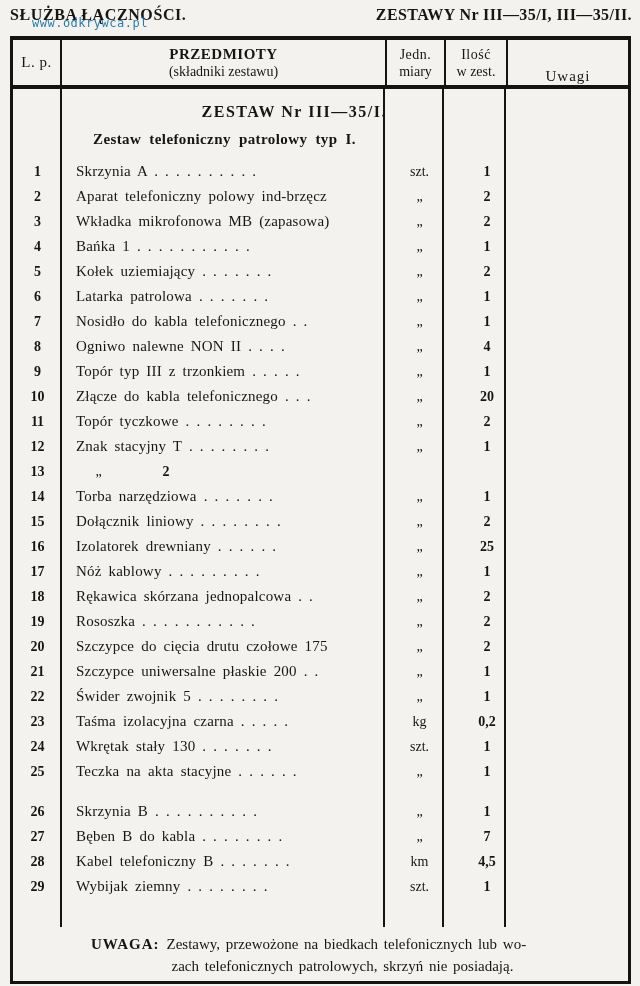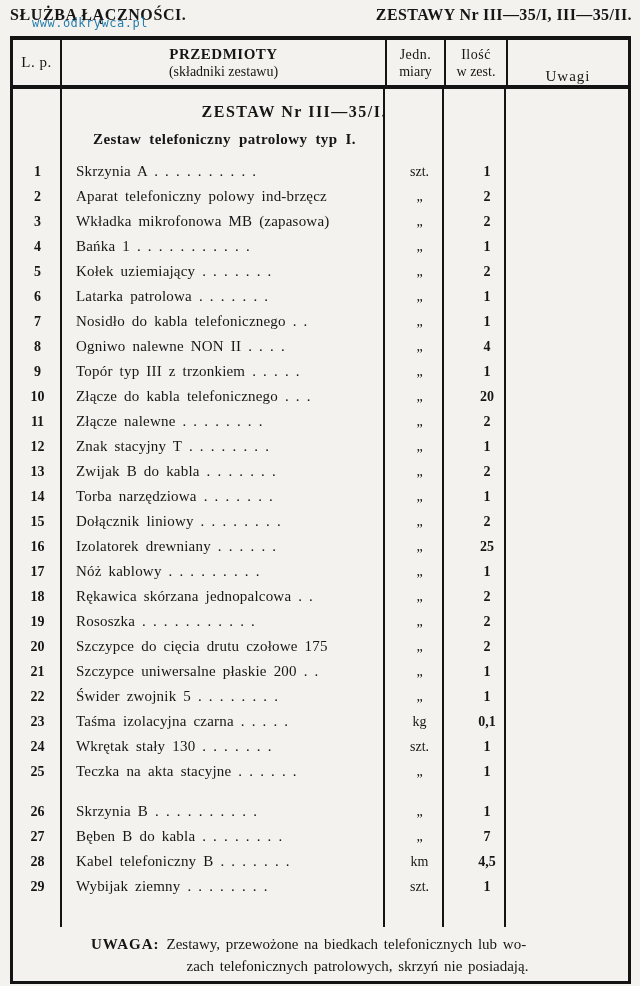--- a/index.html
+++ b/index.html
@@ -112,21 +112,21 @@
 
   
   .note{
     height:54px;box-sizing:border-box;
     padding:6px 10px 0 78px;
     display:flex;align-items:flex-start;
     font-size:15px;line-height:22px;
   }
   .note-label{font-weight:bold;letter-spacing:1px;white-space:nowrap;}
   .note-text{margin-left:7px;word-spacing:2px;}
-  .note-text .nl2{display:block;margin-left:20px;}
+  .note-text .nl2{display:block;margin-left:5px;}
 </style>
 </head>
 <body>
 
 <div class="page">
 
   <div class="page-header">
     <div class="title-left">SŁUŻBA ŁĄCZNOŚCI.</div>
     <div class="title-right">ZESTAWY Nr III—35/I, III—35/II.</div>
     <div class="watermark">www.odkrywca.pl</div>
@@ -230,35 +230,34 @@
           </div>
           <div class="trow">
             <div class="cell lp">10</div>
             <div class="cell item">Złącze do kabla telefonicznego . . .</div>
             <div class="cell unit">„</div>
             <div class="cell qty">20</div>
             <div class="cell rem"></div>
           </div>
           <div class="trow">
             <div class="cell lp">11</div>
-            <div class="cell item">Złącze nalewne . . . . . . . .</div>
+            <div class="cell item">Topór tyczkowe . . . . . . . .</div>
             <div class="cell unit">„</div>
             <div class="cell qty">2</div>
             <div class="cell rem"></div>
           </div>
           <div class="trow">
             <div class="cell lp">12</div>
             <div class="cell item">Znak stacyjny T . . . . . . . .</div>
             <div class="cell unit">„</div>
             <div class="cell qty">1</div>
             <div class="cell rem"></div>
           </div>
           <div class="trow">
             <div class="cell lp">13</div>
-            <div class="cell item">Zwijak B do kabla . . . . . . .</div>
             <div class="cell unit">„</div>
             <div class="cell qty">2</div>
             <div class="cell rem"></div>
           </div>
           <div class="trow">
             <div class="cell lp">14</div>
             <div class="cell item">Torba narzędziowa . . . . . . .</div>
             <div class="cell unit">„</div>
             <div class="cell qty">1</div>
             <div class="cell rem"></div>
@@ -316,21 +315,21 @@
             <div class="cell lp">22</div>
             <div class="cell item">Świder zwojnik 5 . . . . . . . .</div>
             <div class="cell unit">„</div>
             <div class="cell qty">1</div>
             <div class="cell rem"></div>
           </div>
           <div class="trow">
             <div class="cell lp">23</div>
             <div class="cell item">Taśma izolacyjna czarna . . . . .</div>
             <div class="cell unit">kg</div>
-            <div class="cell qty">0,1</div>
+            <div class="cell qty">0,2</div>
             <div class="cell rem"></div>
           </div>
           <div class="trow">
             <div class="cell lp">24</div>
             <div class="cell item">Wkrętak stały 130 . . . . . . .</div>
             <div class="cell unit">szt.</div>
             <div class="cell qty">1</div>
             <div class="cell rem"></div>
           </div>
           <div class="trow">

